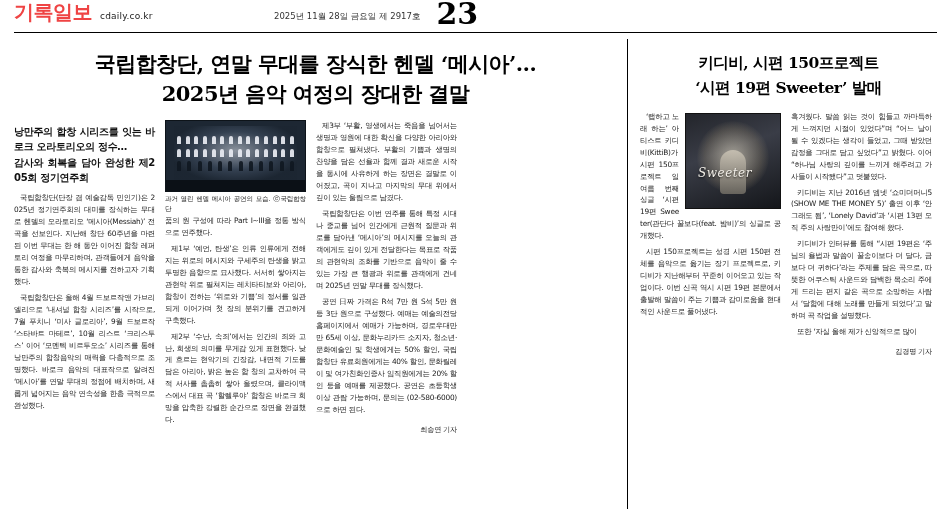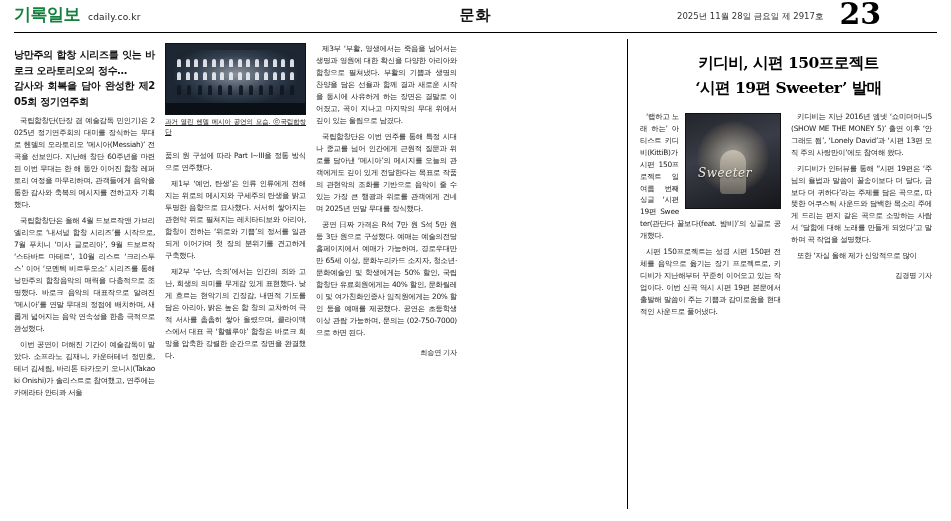--- a/index.html
+++ b/index.html
@@ -33,23 +33,23 @@
   .mast-left {
     display: flex;
     align-items: baseline;
     gap: 8px;
     width: 260px;
     flex: none;
   }
   .mast-title {
     font-family: Liberation Mono, monospace;
     font-weight: bold;
-    font-size: 17px;
+    font-size: 20px;
     letter-spacing: -0.5px;
-    color: #15803d;
+    color: #ef4444;
   }
   .mast-url {
     font-size: 9px;
     color: #222;
     letter-spacing: 0.2px;
   }
   .mast-center {
     flex: 1;
     text-align: center;
     font-family: "DejaVu Serif", "Liberation Serif", serif;
@@ -158,22 +158,21 @@
   }
   .col p {
     margin: 0 0 4px 0;
     text-indent: 6px;
   }
   .col p.noind { text-indent: 0; }
 
   
   .photo-wrap {
     width: 141px;
-    margin-bottom: 12px;
-    text-decoration: underline;
+    margin-bottom: 0;
   }
   .photo {
     width: 141px;
     height: 72px;
     background: #1d2733;
     position: relative;
     overflow: hidden;
     border: 1px solid #0d1319;
     box-sizing: border-box;
   }
@@ -294,42 +293,44 @@
 </head>
 <body>
 
 <div class="page">
 
   <div class="masthead">
     <div class="mast-left">
       <span class="mast-title">기록일보</span>
       <span class="mast-url">cdaily.co.kr</span>
     </div>
-    <div class="mast-center">문화</div>
     <div class="mast-right">
       <span class="mast-date">2025년 11월 28일 금요일 제 2917호</span>
       <span class="mast-pageno">23</span>
     </div>
   </div>
   <div class="rule-top"></div>
 
   <div class="body-area">
 
     <div class="left-block">
+      <div class="headline-main">
+        <span>국립합창단, 연말 무대를 장식한 헨델 ‘메시아’…</span>
+        <span class="l2">2025년 음악 여정의 장대한 결말</span>
+      </div>
 
       <div class="cols">
 
         <div class="col">
           <div class="deck">
             <span>낭만주의 합창 시리즈를 잇는 바로크 오라토리오의 정수…</span>
             <span>감사와 회복을 담아 완성한 제205회 정기연주회</span>
           </div>
           <p>국립합창단(단장 겸 예술감독 민인기)은 2025년 정기연주회의 대미를 장식하는 무대로 헨델의 오라토리오 ‘메시아(Messiah)’ 전곡을 선보인다. 지난해 창단 60주년을 마련된 이번 무대는 한 해 동안 이어진 합창 레퍼토리 여정을 마무리하며, 관객들에게 음악을 통한 감사와 축복의 메시지를 전하고자 기획했다.</p>
           <p>국립합창단은 올해 4월 드보르작앤 가브리엘리으로 ‘내셔널 합창 시리즈’를 시작으로, 7월 푸치니 ‘미사 글로리아’, 9월 드보르작 ‘스타바트 마테르’, 10월 리스트 ‘크리스투스’ 이어 ‘모멘텍 비르투오소’ 시리즈를 통해 낭만주의 합창음악의 매력을 다층적으로 조명했다. 바로크 음악의 대표작으로 알려진 ‘메시아’를 연말 무대의 정점에 배치하며, 새롭게 넓어지는 음악 연속성을 한층 극적으로 완성했다.</p>
-          <p>이번 공연이 더해진 기간이 예술감독이 맡았다. 소프라노 김재니, 카운터테너 정민호, 테너 김세림, 바리톤 타카오키 오니시(Takaoki Onishi)가 솔리스트로 참여했고, 연주에는 카메라타 안티콰 서울</p>
         </div>
 
         <div class="col">
           <div class="photo-wrap">
             <div class="photo">
               <div class="stage-glow"></div>
               <div class="choir-row r1">
                 <span></span>
                   <span></span>
                   <span></span>
@@ -381,21 +382,21 @@
           </div>
           <p class="noind">품의 원 구성에 따라 Part I~III을 정통 방식으로 연주했다.</p>
           <p>제1부 ‘예언, 탄생’은 인류 인류에게 전해지는 위로의 메시지와 구세주의 탄생을 밝고 투명한 음향으로 묘사했다. 서서히 쌓아지는 관현악 위로 펼쳐지는 레치타티보와 아리아, 합창이 전하는 ‘위로와 기쁨’의 정서를 일관되게 이어가며 첫 장의 분위기를 견고하게 구축했다.</p>
           <p>제2부 ‘수난, 속죄’에서는 인간의 죄와 고난, 희생의 의미를 무게감 있게 표현했다. 낮게 흐르는 현악기의 긴장감, 내면적 기도를 담은 아리아, 밝은 높은 합 창의 교차하여 극적 서사를 촘촘히 쌓아 올렸으며, 클라이맥스에서 대표 곡 ‘할렐루야’ 합창은 바로크 희망을 압축한 강렬한 순간으로 장면을 완결했다.</p>
           <p></p>
         </div>
 
         <div class="col">
           <p>제3부 ‘부활, 영생에서는 죽음을 넘어서는 생명과 영원에 대한 확신을 다양한 아리아와 합창으로 펼쳐냈다. 부활의 기쁨과 생명의 찬양을 담은 선율과 함께 결과 새로운 시작을 동시에 사유하게 하는 장면은 결말로 이어졌고, 곡이 지나고 마지막의 무대 위에서 깊이 있는 울림으로 남겼다.</p>
           <p>국립합창단은 이번 연주를 통해 특정 시대나 종교를 넘어 인간에게 근원적 질문과 위로를 담아낸 ‘메시아’의 메시지를 오늘의 관객에게도 깊이 있게 전달한다는 목표로 작품의 관현악의 조화를 기반으로 음악이 줄 수 있는 가장 큰 행광과 위로를 관객에게 건네며 2025년 연말 무대를 장식했다.</p>
-          <p>공연 日짜 가격은 R석 7만 원 S석 5만 원 등 3단 원으로 구성했다. 예매는 예술의전당 홈페이지에서 예매가 가능하며, 경로우대만 만 65세 이상, 문화누리카드 소지자, 청소년·문화예술인 및 학생에게는 50% 할인, 국립합창단 유료회원에게는 40% 할인, 문화릴레이 및 여가친화인증사 임직원에게는 20% 할인 등을 예매를 제공했다. 공연은 초등학생 이상 관람 가능하며, 문의는 (02-750-7000)으로 하면 된다.</p>
+          <p>공연 日짜 가격은 R석 7만 원 S석 5만 원 등 3단 원으로 구성했다. 예매는 예술의전당 홈페이지에서 예매가 가능하며, 경로우대만 만 65세 이상, 문화누리카드 소지자, 청소년·문화예술인 및 학생에게는 50% 할인, 국립합창단 유료회원에게는 40% 할인, 문화릴레이 및 여가친화인증사 임직원에게는 20% 할인 등을 예매를 제공했다. 공연은 초등학생 이상 관람 가능하며, 문의는 (02-580-6000)으로 하면 된다.</p>
           <div class="byline">최승연 기자</div>
         </div>
 
       </div>
     </div>
 
     <div class="right-block">
       <div class="headline-side">
         <span>키디비, 시편 150프로젝트</span>
         <span class="l2">‘시편 19편 Sweeter’ 발매</span>
@@ -408,20 +409,21 @@
               <div class="halo"></div>
               <div class="fig"></div>
               <div class="title-text">Sweeter</div>
             </div>
           </div>
           <p>‘랩하고 노래 하는’ 아티스트 키디비(KittiB)가 시편 150프로젝트 일 여름 번째 싱글 ‘시편 19편 Sweeter(관단다 꿀보다(feat. 밤비)’의 싱글로 공개했다.</p>
           <p>시편 150프로젝트는 성경 시편 150편 전체를 음악으로 옮기는 장기 프로젝트로, 키디비가 지난해부터 꾸준히 이어오고 있는 작업이다. 이번 신곡 역시 시편 19편 본문에서 출발해 말씀이 주는 기쁨과 감미로움을 현대적인 사운드로 풀어냈다.</p>
         </div>
 
         <div class="rcol">
+          <p class="noind">흑겨웠다. 말씀 읽는 것이 힘들고 까마득하게 느껴지던 시절이 있었다”며 “어느 날이 될 수 있겠다는 생각이 들었고, 그때 받았던 감정을 그대로 담고 싶었다”고 밝혔다. 이어 “하나님 사랑의 깊이를 느끼게 해주려고 가사들이 시작됐다”고 덧붙였다.</p>
           <p>키디비는 지난 2016년 엠넷 ‘쇼미더머니5(SHOW ME THE MONEY 5)’ 출연 이후 ‘안 그래도 됨’, ‘Lonely David’과 ‘시편 13편 오직 주의 사랑만이’에도 참여해 왔다.</p>
           <p>키디비가 인터뷰를 통해 “시편 19편은 ‘주님의 율법과 말씀이 꿀송이보다 더 달다, 금보다 더 귀하다’라는 주제를 담은 곡으로, 따뜻한 어쿠스틱 사운드와 담백한 목소리 주에게 드리는 편지 같은 곡으로 소망하는 사람서 ‘달함에 대해 노래를 만들게 되었다’고 말하며 곡 작업을 설명했다.</p>
           <p>또한 ‘자실 올해 제가 신앙적으로 많이</p>
           <div class="byline">김경명 기자</div>
         </div>
       </div>
     </div>
 
   </div>
 </div>

